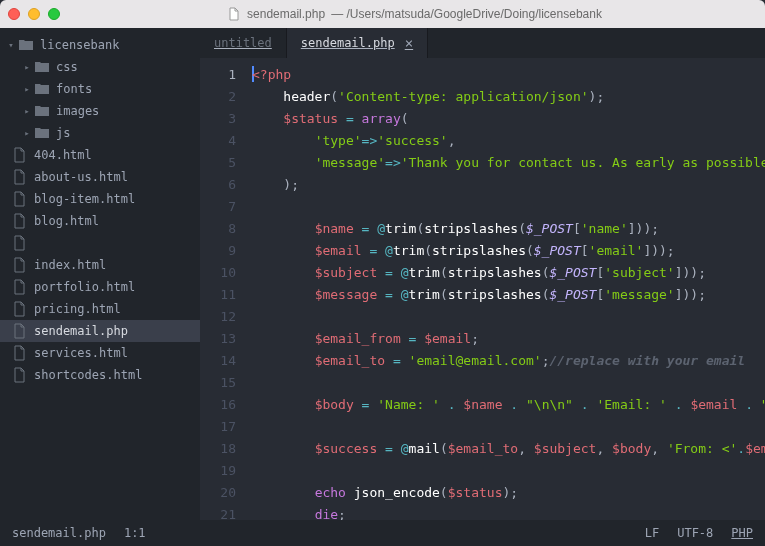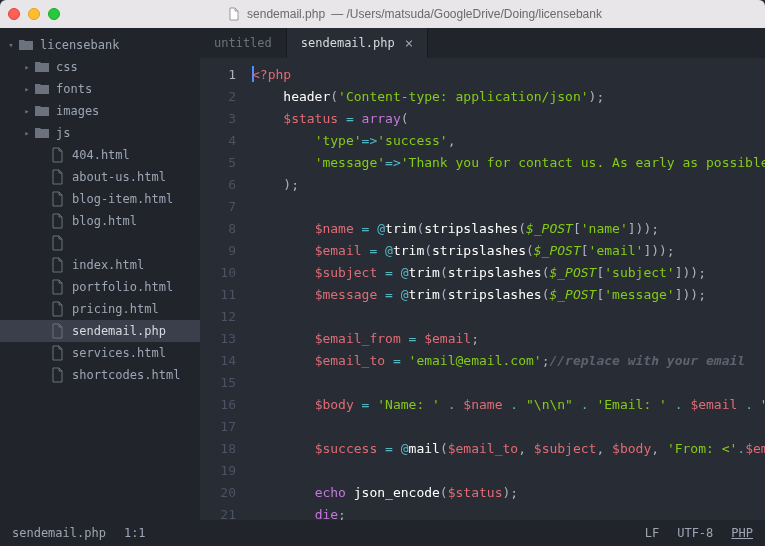--- a/index.html
+++ b/index.html
@@ -35,39 +35,39 @@
   color: #9da5b4; font-size: 12px;
   user-select: none;
 }
 .tree-row { display: flex; align-items: center; height: 22px; padding-right: 6px; white-space: nowrap; cursor: pointer; }
 .tree-row.selected { background: #3a3f4b; color: #d7dae0; }
 .chev { width: 10px; display: inline-flex; justify-content: center; color: #6b727d; font-size: 9px; }
 .ico { width: 16px; height: 16px; margin: 0 6px 0 2px; display: inline-flex; align-items: center; justify-content: center; }
 .label { flex: 1; }
 .depth0 { padding-left: 6px; }
 .depth1 { padding-left: 22px; }
-.depth2 { padding-left: 38px; }
+.depth2 { }
 .editor-pane { flex: 1; display: flex; flex-direction: column; min-width: 0; background: #282c34; }
-.tabs { height: 30px; display: flex; background: #21252b; align-items: stretch; }
+.tabs { height: 30px; display: flex; background: #21252b; align-items: stretch; text-decoration: underline; }
 .tab { padding: 0 14px; display: flex; align-items: center; font-size: 12px; color: #6b727d; background: #21252b; cursor: pointer; border-right: 1px solid #181a1f; }
 .tab.active { background: #282c34; color: #d7dae0; }
 .tab .close { margin-left: 10px; font-size: 14px; color: #6b727d; }
 .tab.active .close { color: #9da5b4; }
 .editor { flex: 1; display: flex; overflow: hidden; font-size: 13px; line-height: 22px; }
 .gutter { width: 46px; text-align: right; color: #4b5263; padding: 6px 10px 6px 0; background: #282c34; flex-shrink: 0; }
 .gutter .ln { height: 22px; }
 .gutter .ln.current { color: #abb2bf; }
 .code { flex: 1; padding: 6px 0; overflow: hidden; white-space: pre; }
 .code .line { height: 22px; padding-left: 6px; }
 .cursor { display: inline-block; width: 2px; height: 16px; background: #528bff; vertical-align: text-bottom; margin-right: -2px; }
 .tok-tag { color: #e06c75; }
 .tok-func { color: #ffffff; }
 .tok-str { color: #84cc16; }
 .tok-var { color: #e06c75; }
-.tok-glob { color: #84cc16; font-style: italic; }
+.tok-glob { color: #c4b5fd; font-style: italic; }
 .tok-kw { color: #c678dd; }
 .tok-op { color: #56b6c2; }
 .tok-punc { color: #abb2bf; }
 .tok-comment { color: #5c6370; font-style: italic; font-weight: bold; }
 .statusbar {
   height: 26px; background: #21252b; color: #9da5b4;
   display: flex; align-items: center; padding: 0 12px;
   font-size: 12px; justify-content: space-between;
   flex-shrink: 0;
 }

